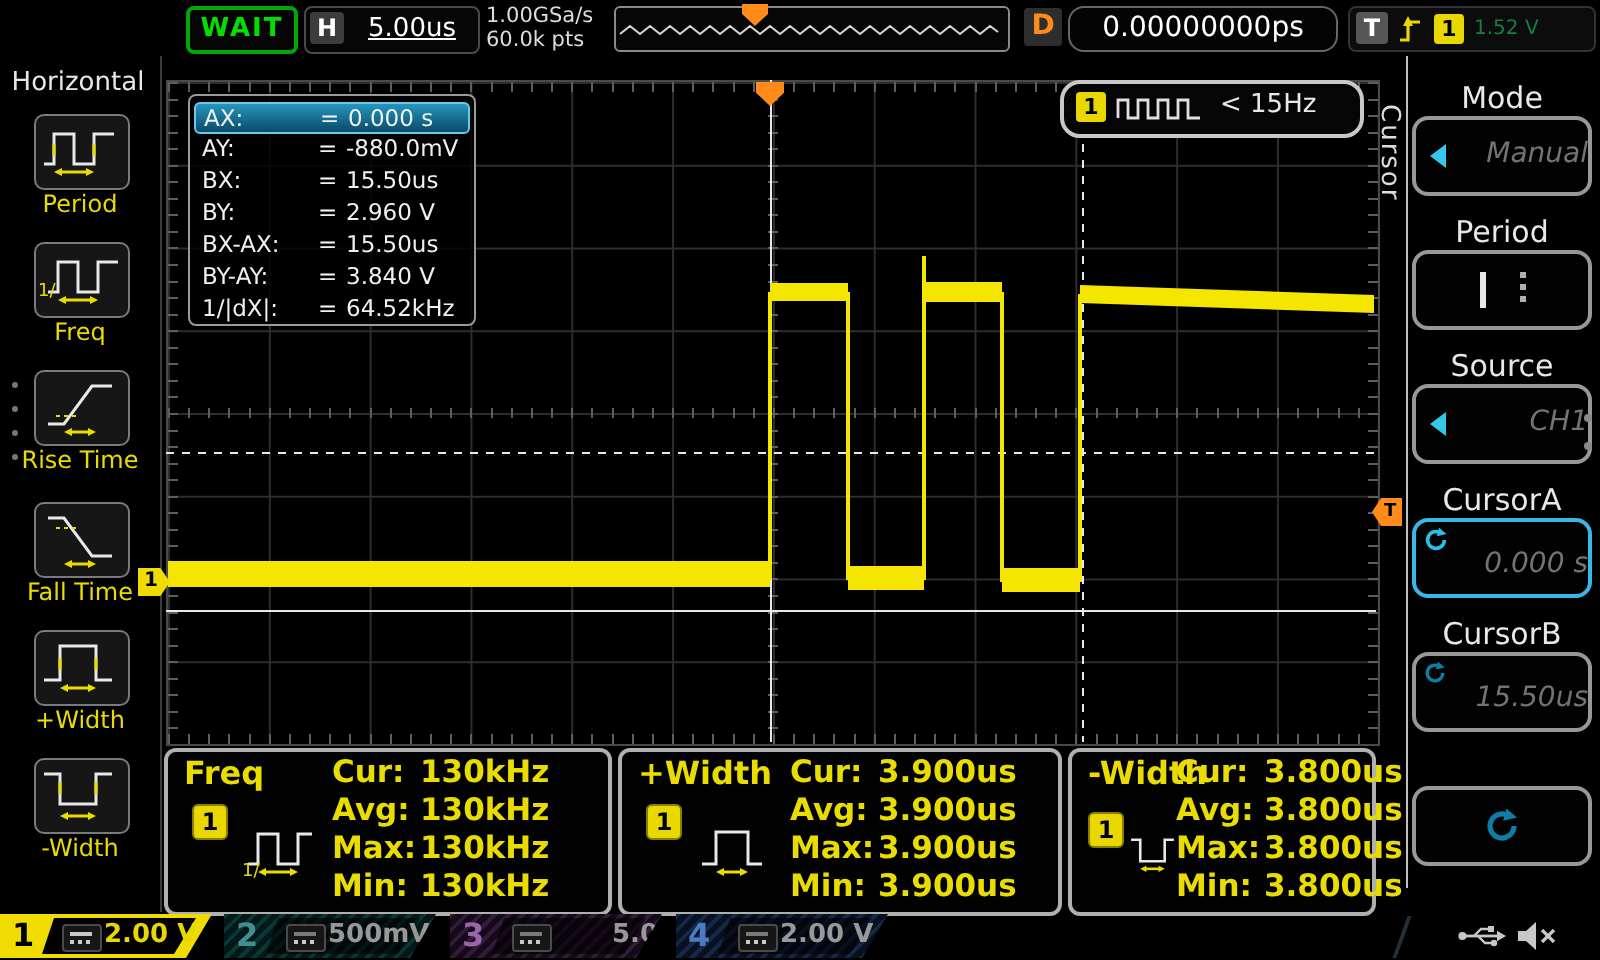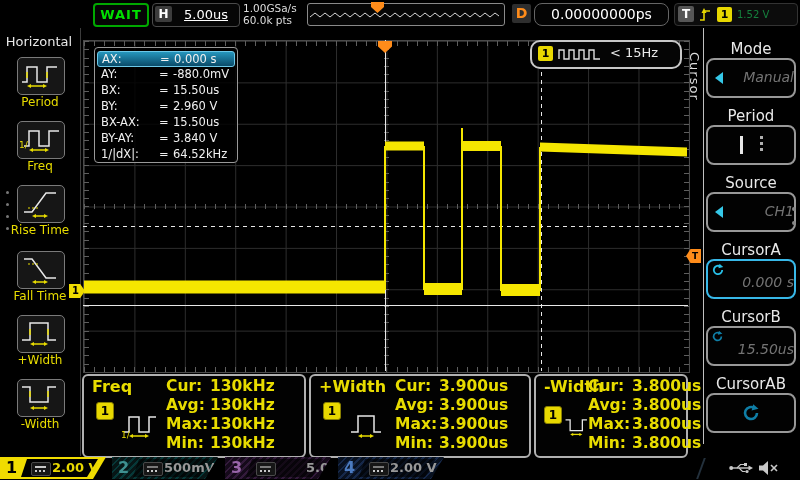--- a/index.html
+++ b/index.html
@@ -333,21 +333,20 @@
 
   <div class="rm-header" style="top:308px;">CursorB</div>
   <div class="rm-box" style="top:326px;">
     <svg class="rotate-icon" style="left:3px;top:2px;" width="13" height="13" viewBox="0 0 20 20">
       <path d="M16 10a6 6 0 1 1-2.4-4.8" fill="none" stroke="#0f7ea6" stroke-width="2.6"></path>
       <polygon points="12.2,1.2 17.5,5.8 10.6,7.4" fill="#0f7ea6"></polygon>
     </svg>
     <div class="rm-value" style="top:13px;">15.50us</div>
   </div>
 
-  <div class="rm-header" style="top:375px;">CursorAB</div>
   <div class="rm-box" style="top:393px;">
     <svg class="rotate-icon" style="left:33px;top:8px;" width="20" height="20" viewBox="0 0 20 20">
       <path d="M16 10a6 6 0 1 1-2.4-4.8" fill="none" stroke="#0f7ea6" stroke-width="2.6"></path>
       <polygon points="12.2,1.2 17.5,5.8 10.6,7.4" fill="#0f7ea6"></polygon>
     </svg>
   </div>
 
   <div class="page-dot" style="top:207px;"></div>
   <div class="page-dot" style="top:221px;"></div>
 

